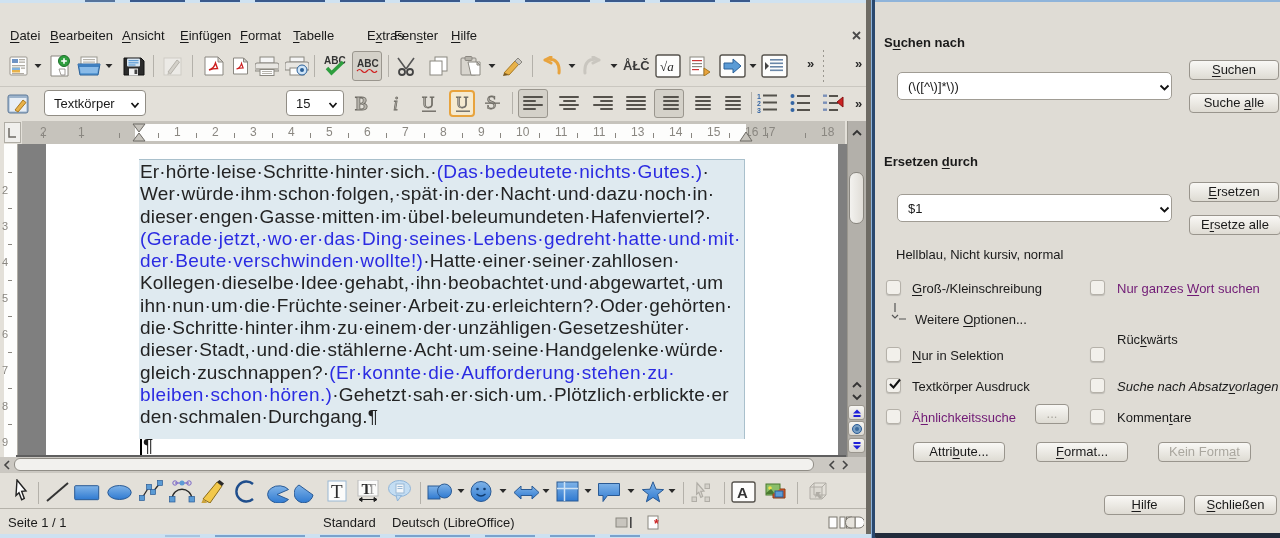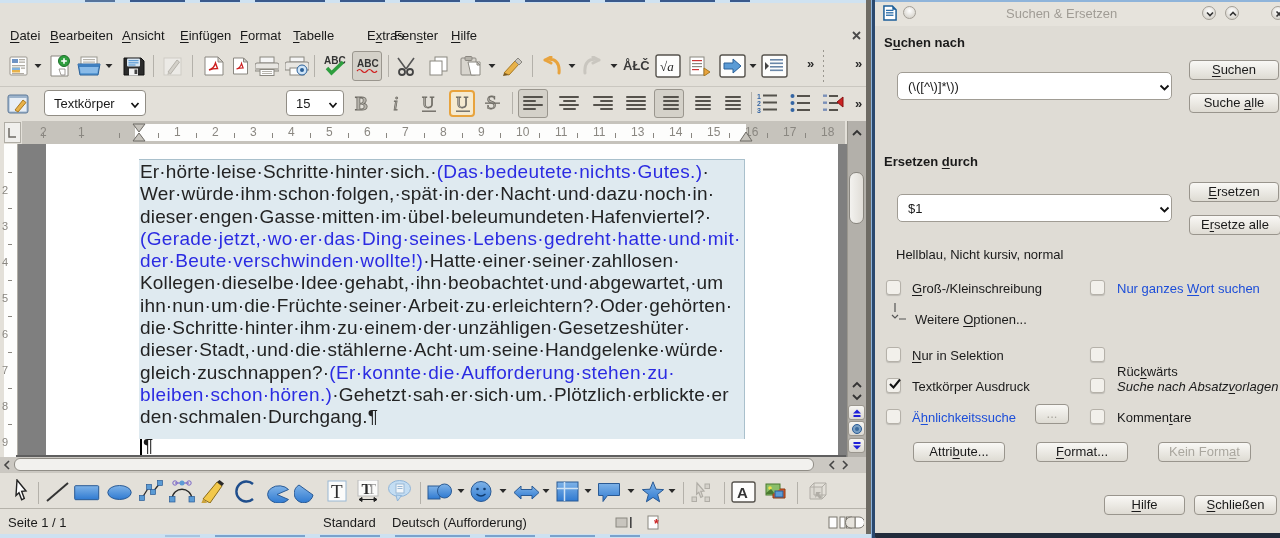--- a/index.html
+++ b/index.html
@@ -51,21 +51,21 @@
 #rightedge{position:absolute;left:866px;top:0;width:5px;height:534px;background:#6e6b64;}
 #botstrip{position:absolute;left:0;top:534px;width:871px;height:4px;background:#cde1f1;overflow:hidden;}
 
 #dlg{position:absolute;left:871px;top:0;width:409px;height:538px;background:#dfdcd5;}
 #dlgleft{position:absolute;left:0;top:0;width:4px;height:538px;background:linear-gradient(to right,#8fb4da 1px,#2a486e 1px);}
 #dlgtitle{position:absolute;left:4px;top:2px;width:405px;height:24px;background:#e6e3dc;}
 #dlgtop{position:absolute;left:0;top:0;width:409px;height:2px;background:#8fb4da;}
 #dlgbot{position:absolute;left:0px;top:533px;width:409px;height:5px;background:#222c3c;border-bottom-left-radius:5px;}
 .dt{position:absolute;font-size:13px;color:#1a1a1a;white-space:nowrap;}
 .dtb{position:absolute;font-size:13px;font-weight:bold;color:#1a1a1a;white-space:nowrap;}
-.dtg{position:absolute;font-size:13px;color:#1d4ed8;white-space:nowrap;}
+.dtg{position:absolute;font-size:13px;color:#701a75;white-space:nowrap;}
 .btn{position:absolute;height:20px;background:linear-gradient(#f9f8f5,#dedbd3);border:1px solid #99958d;border-radius:4px;box-sizing:border-box;
  font-size:13px;color:#1a1a1a;text-align:center;line-height:18px;}
 .btn.gray{color:#aaa79f;}
 .cb{position:absolute;width:15px;height:15px;background:#f2f0eb;border:1px solid #b5b1a9;border-radius:3px;box-sizing:border-box;box-shadow:0 1px 1px rgba(0,0,0,0.15);}
 .dcombo{position:absolute;left:26px;height:28px;width:275px;background:#fff;border:1px solid #a09c94;border-radius:5px;box-sizing:border-box;}
 .dcombo span{position:absolute;left:10px;top:6px;font-size:13px;color:#1a1a1a;}
 </style>
 </head>
 <body>
 <div id="win">
@@ -395,21 +395,21 @@
   <div class="rnum" style="left:402px">7</div>
   <div class="rnum" style="left:440px">8</div>
   <div class="rnum" style="left:478px">9</div>
   <div class="rnum" style="left:516px">10</div>
   <div class="rnum" style="left:555px">11</div>
   <div class="rnum" style="left:593px">11</div>
   <div class="rnum" style="left:631px">13</div>
   <div class="rnum" style="left:669px">14</div>
   <div class="rnum" style="left:707px">15</div>
   <div class="rnum" style="left:745px">16</div>
-  <div class="rnum" style="left:783px">17</div>
+  <div class="rnum" style="left:762px">17</div>
   <div class="rnum" style="left:821px">18</div>
   <div class="rnum" style="left:40px">2</div>
   <div class="rnum" style="left:78px">1</div>
   <div class="tickh" style="left:43px"></div>
   <div class="tickh" style="left:81px"></div>
   <div class="tickh" style="left:119px"></div>
   <div class="tickh" style="left:158px"></div>
   <div class="tickh" style="left:196px"></div>
   <div class="tickh" style="left:234px"></div>
   <div class="tickh" style="left:272px"></div>
@@ -608,21 +608,21 @@
 <div class="sep2" style="left:797px;top:9px"></div>
 <svg class="abs" style="left:806px;top:8px" width="24" height="22" viewBox="0 0 24 22">
         <path d="M4 6 h12 v12 h-12 z" fill="#dcd9d2" stroke="#b0ada6"></path>
         <path d="M4 6 l4 -4 h12 v12 l-4 4 M8 2 v12 h12 M16 6 l4 -4" fill="none" stroke="#b0ada6"></path>
         <path d="M10 11 l5 0 -2 2 3 3 -2 2 -3 -3 -2 2 z" fill="#b0ada6"></path>
       </svg>
 </div>
 <div id="statusbar">
   <div class="st" style="left:8px">Seite 1 / 1</div>
   <div class="st" style="left:323px">Standard</div>
-  <div class="st" style="left:392px">Deutsch (Aufforderung)</div>
+  <div class="st" style="left:392px">Deutsch (LibreOffice)</div>
 <svg class="abs" style="left:615px;top:7px" width="20" height="13" viewBox="0 0 20 13">
         <rect x="1" y="2" width="11" height="9" fill="#c8c5be" stroke="#8a8780"></rect>
         <rect x="15" y="1" width="1.6" height="11" fill="#444"></rect>
       </svg>
 <svg class="abs" style="left:647px;top:6px" width="16" height="15" viewBox="0 0 16 15">
         <rect x="1" y="1" width="10" height="13" fill="#fdfdfd" stroke="#8a8780"></rect>
         <text x="7" y="13" font-size="12" font-weight="bold" fill="#cc1f1f">*</text>
       </svg>
 <svg class="abs" style="left:828px;top:7px" width="36" height="13" viewBox="0 0 36 13">
         <rect x="1" y="1" width="8" height="11" fill="#fdfdfd" stroke="#7a776f"></rect>
@@ -664,46 +664,20 @@
       <div class="abs" style="left:215px;top:1px;width:90px;height:2px;background:#7aa2cc;"></div>
       <div class="abs" style="left:320px;top:1px;width:60px;height:2px;background:#7aa2cc;"></div>
       <div class="abs" style="left:395px;top:1px;width:75px;height:2px;background:#7aa2cc;"></div>
       <div class="abs" style="left:485px;top:1px;width:50px;height:2px;background:#7aa2cc;"></div>
       <div class="abs" style="left:550px;top:1px;width:45px;height:2px;background:#7aa2cc;"></div>
       <div class="abs" style="left:610px;top:1px;width:30px;height:2px;background:#7aa2cc;"></div>
     </div>
 </div>
 
 <div id="dlg">
-  <div id="dlgtitle">
-    <svg class="abs" style="left:8px;top:3px" width="14" height="16" viewBox="0 0 15 17">
-      <path d="M1 1 h9 l4 4 v11 h-13 z" fill="#fff" stroke="#1c5f99" stroke-width="1.6"></path>
-      <path d="M10 1 l4 4 h-4 z" fill="#1c5f99"></path>
-      <rect x="3.2" y="5" width="8" height="1.4" fill="#2a6ca8"></rect>
-      <rect x="3.2" y="7.6" width="8" height="1.4" fill="#2a6ca8"></rect>
-      <rect x="3.2" y="10.2" width="8" height="1.4" fill="#2a6ca8"></rect>
-    </svg>
-    <div class="circbtn" style="left:28px;top:4px;width:13px;height:13px;"></div>
-    <div class="abs" style="left:131px;top:4px;font-size:13px;color:#a09c95;">Suchen &amp; Ersetzen</div>
-    <div class="circbtn" style="left:327px;top:4px;">
-        <svg width="12" height="12" viewBox="0 0 12 12">
-          <path d="M3 4.5 L6 7.5 L9 4.5" fill="none" stroke="#333" stroke-width="1.6"></path>
-        </svg>
-      </div>
-    <div class="circbtn" style="left:350px;top:4px;">
-        <svg width="12" height="12" viewBox="0 0 12 12">
-          <path d="M3 7.5 L6 4.5 L9 7.5" fill="none" stroke="#333" stroke-width="1.6"></path>
-        </svg>
-      </div>
-    <div class="circbtn" style="left:396px;top:4px;">
-        <svg width="12" height="12" viewBox="0 0 12 12">
-          <path d="M3.5 3.5 L8.5 8.5 M8.5 3.5 L3.5 8.5" fill="none" stroke="#333" stroke-width="1.6"></path>
-        </svg>
-      </div>
-  </div>
   <div id="dlgtop"></div>
   <div class="dtb" style="left:13px;top:35px;">S<u>u</u>chen nach</div>
   <div class="dcombo" style="top:72px;">
       <span>(\([^\)]*\))</span>
     <svg class="abs" style="left:260px;top:8px" width="13" height="13" viewBox="0 0 13 13">
         <path d="M2.5 4.5 L6.5 8.5 L10.5 4.5" fill="none" stroke="#111" stroke-width="1.8"></path>
       </svg>
   </div>
   <div class="btn" style="left:318px;top:60px;width:90px;"><u>S</u>uchen</div>
   <div class="btn" style="left:318px;top:93px;width:90px;">Suche <u>a</u>lle</div>
@@ -724,21 +698,21 @@
   <div class="dtg" style="left:246px;top:281px;">Nur ganzes <u>W</u>ort suchen</div>
 
   <svg class="abs" style="left:19px;top:303px" width="20" height="22" viewBox="0 0 20 22">
     <path d="M5 0 V9 M2 12 L5 15 L8 12 M9 16 H16" fill="none" stroke="#555" stroke-width="1.2"></path>
   </svg>
   <div class="dt" style="left:44px;top:312px;">Weitere <u>O</u>ptionen...</div>
 
   <div class="cb" style="left:15px;top:347px;"></div>
   <div class="dt" style="left:41px;top:348px;"><u>N</u>ur in Selektion</div>
   <div class="cb" style="left:219px;top:347px;"></div>
-  <div class="dt" style="left:246px;top:364px;">Rüc<u>k</u>wärts</div>
+  <div class="dt" style="left:246px;top:332px;">Rüc<u>k</u>wärts</div>
 
   <div class="cb" style="left:15px;top:378px;"></div>
   <svg class="abs" style="left:16px;top:376px" width="16" height="16" viewBox="0 0 16 16">
       <path d="M3 8 L6.5 11.5 L13 3.5" fill="none" stroke="#111" stroke-width="2"></path>
     </svg>
   <div class="dt" style="left:41px;top:379px;">Textkörper Ausdruck</div>
   <div class="cb" style="left:219px;top:378px;"></div>
   <div class="dt" style="left:246px;top:379px;font-style:italic;">Suche nach Absatz<u>v</u>orlagen</div>
 
   <div class="cb" style="left:15px;top:409px;"></div>

